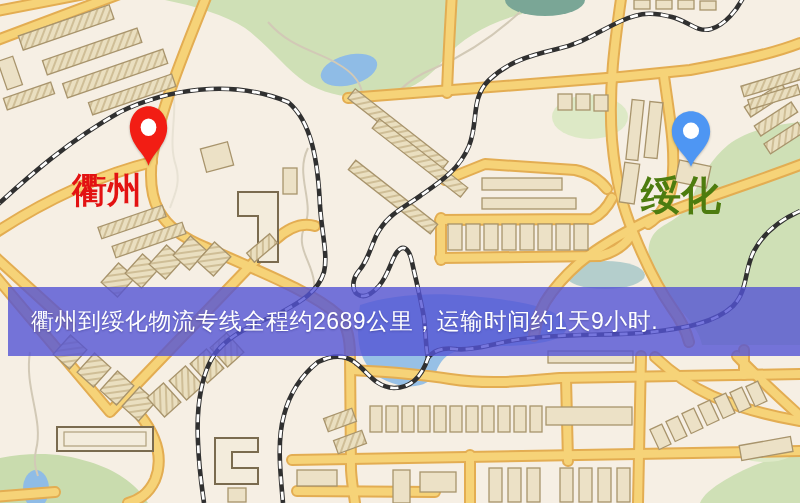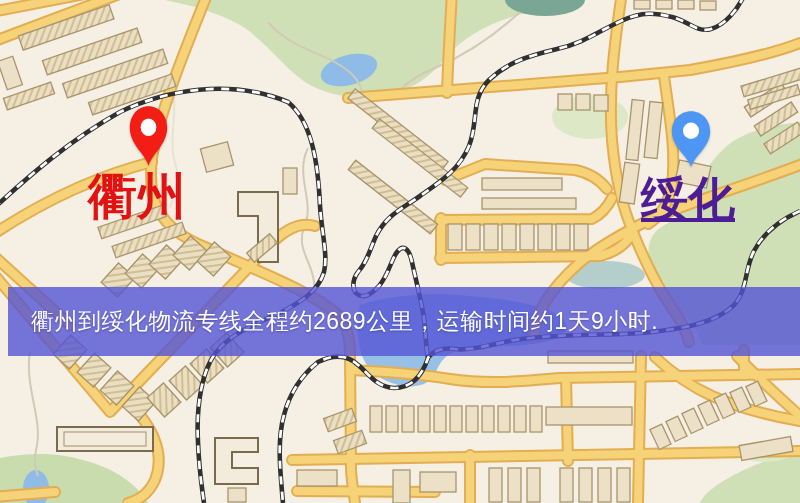--- a/index.html
+++ b/index.html
@@ -14,22 +14,22 @@
   .bldh{fill:url(#hatch);stroke:#a8946c;stroke-width:1.3;}
   .bld2{fill:#f3ecdc;stroke:#7a6b4f;stroke-width:2;}
   .stream{stroke:#d2c9b6;stroke-width:2;fill:none;}
   
   .pin{position:absolute;}
   .pin svg{display:block;width:100%;height:100%;filter:drop-shadow(0 1px 1px rgba(0,0,0,.25));}
   .pin-origin{left:128px;top:105px;width:41px;height:62px;}
   .pin-destination{left:670px;top:110px;width:42px;height:58px;}
   .city-label{position:absolute;font-weight:700;line-height:1;white-space:nowrap;
     font-family:"Liberation Sans","DejaVu Sans",sans-serif;}
-  .city-label.origin{left:88px;top:172px;font-size:49px;color:#e31212;}
-  .city-label.destination{left:641px;top:175px;font-size:47px;color:#4c1d95;text-decoration:underline;}
+  .city-label.origin{left:72px;top:172px;font-size:35px;color:#e31212;}
+  .city-label.destination{left:641px;top:175px;font-size:40px;color:#4d7c0f;}
   
   .banner{position:absolute;left:0;top:287px;width:800px;height:69px;
     background:rgba(84,84,213,0.8);display:flex;align-items:center;margin-left:8px;}
   .banner span{margin-left:23px;font-size:23px;color:#ffffff;letter-spacing:.5px;
     text-shadow:0 1px 2px rgba(40,40,120,.45);white-space:nowrap;}
 </style>
 </head>
 <body>
 
 <div class="stage">

